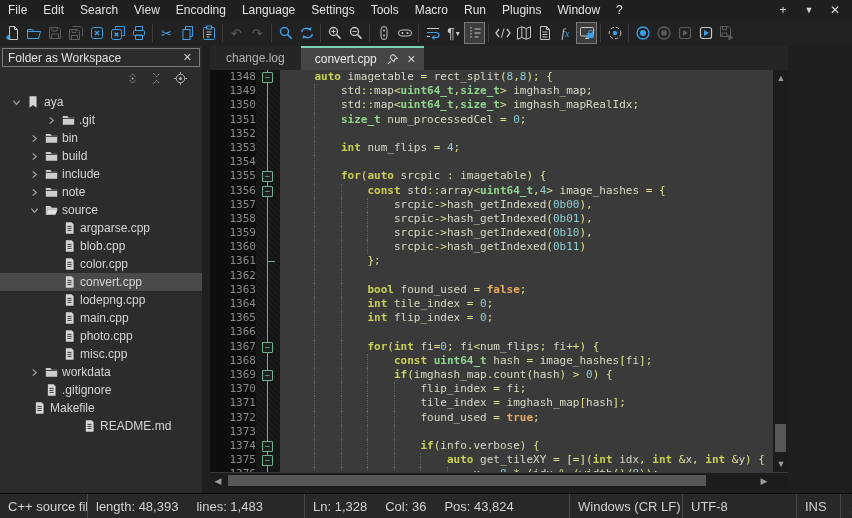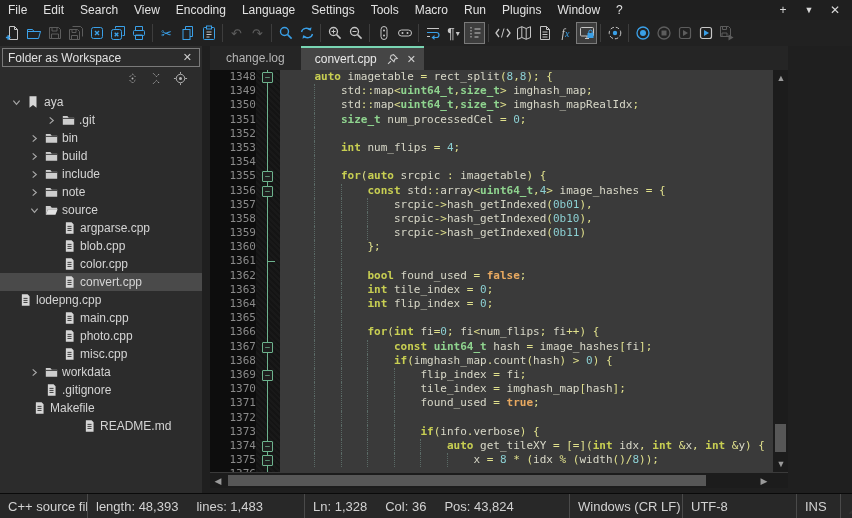--- a/index.html
+++ b/index.html
@@ -478,21 +478,21 @@
           <div class="tree-row selected" style="padding-left: 44px;">
             <span class="chev-slot"></span>
             <span class="tree-icon">
               <svg width="13" height="14" viewBox="0 0 16 16">
                 <path d="M3.5 1h7l2.5 2.5V15h-9.5z" fill="#d6d6d6"></path>
                 <path d="M5.5 6h5M5.5 8.5h5M5.5 11h5" stroke="#2c2c2c" stroke-width="1.1"></path>
               </svg>
             </span>
             <span class="tree-label">convert.cpp</span>
           </div>
-          <div class="tree-row" style="">
+          <div class="tree-row" style="padding-left: 44px;">
             <span class="chev-slot"></span>
             <span class="tree-icon">
               <svg width="13" height="14" viewBox="0 0 16 16">
                 <path d="M3.5 1h7l2.5 2.5V15h-9.5z" fill="#d6d6d6"></path>
                 <path d="M5.5 6h5M5.5 8.5h5M5.5 11h5" stroke="#2c2c2c" stroke-width="1.1"></path>
               </svg>
             </span>
             <span class="tree-label">lodepng.cpp</span>
           </div>
           <div class="tree-row" style="padding-left: 44px;">
@@ -671,20 +671,21 @@
         <div id="codepane">
             <div class="code-line"><span class="g g0"></span><span class="tok-k">auto</span><span class="tok-d"> imagetable </span><span class="tok-o">=</span><span class="tok-d"> rect_split</span><span class="tok-o">(</span><span class="tok-n">8</span><span class="tok-o">,</span><span class="tok-n">8</span><span class="tok-o">);</span><span class="tok-d"> </span><span class="tok-o">{</span></div>
             <div class="code-line"><span class="g g0"></span><span class="g"></span><span class="tok-d">std</span><span class="tok-o">::</span><span class="tok-d">map</span><span class="tok-o">&lt;</span><span class="tok-t">uint64_t</span><span class="tok-o">,</span><span class="tok-t">size_t</span><span class="tok-o">&gt;</span><span class="tok-d"> imghash_map</span><span class="tok-o">;</span></div>
             <div class="code-line"><span class="g g0"></span><span class="g"></span><span class="tok-d">std</span><span class="tok-o">::</span><span class="tok-d">map</span><span class="tok-o">&lt;</span><span class="tok-t">uint64_t</span><span class="tok-o">,</span><span class="tok-t">size_t</span><span class="tok-o">&gt;</span><span class="tok-d"> imghash_mapRealIdx</span><span class="tok-o">;</span></div>
             <div class="code-line"><span class="g g0"></span><span class="g"></span><span class="tok-t">size_t</span><span class="tok-d"> num_processedCel </span><span class="tok-o">=</span><span class="tok-d"> </span><span class="tok-n">0</span><span class="tok-o">;</span></div>
             <div class="code-line"><span class="g g0"></span><span class="g"></span></div>
             <div class="code-line"><span class="g g0"></span><span class="g"></span><span class="tok-k">int</span><span class="tok-d"> num_flips </span><span class="tok-o">=</span><span class="tok-d"> </span><span class="tok-n">4</span><span class="tok-o">;</span></div>
             <div class="code-line"><span class="g g0"></span><span class="g"></span></div>
             <div class="code-line"><span class="g g0"></span><span class="g"></span><span class="tok-k">for</span><span class="tok-o">(</span><span class="tok-k">auto</span><span class="tok-d"> srcpic </span><span class="tok-o">:</span><span class="tok-d"> imagetable</span><span class="tok-o">)</span><span class="tok-d"> </span><span class="tok-o">{</span></div>
             <div class="code-line"><span class="g g0"></span><span class="g"></span><span class="g"></span><span class="tok-k">const</span><span class="tok-d"> std</span><span class="tok-o">::</span><span class="tok-d">array</span><span class="tok-o">&lt;</span><span class="tok-t">uint64_t</span><span class="tok-o">,</span><span class="tok-n">4</span><span class="tok-o">&gt;</span><span class="tok-d"> image_hashes </span><span class="tok-o">=</span><span class="tok-d"> </span><span class="tok-o">{</span></div>
+            <div class="code-line"><span class="g g0"></span><span class="g"></span><span class="g"></span><span class="g"></span><span class="tok-d">srcpic</span><span class="tok-o">-&gt;</span><span class="tok-d">hash_getIndexed</span><span class="tok-o">(</span><span class="tok-n">0b00</span><span class="tok-o">),</span></div>
             <div class="code-line"><span class="g g0"></span><span class="g"></span><span class="g"></span><span class="g"></span><span class="tok-d">srcpic</span><span class="tok-o">-&gt;</span><span class="tok-d">hash_getIndexed</span><span class="tok-o">(</span><span class="tok-n">0b01</span><span class="tok-o">),</span></div>
             <div class="code-line"><span class="g g0"></span><span class="g"></span><span class="g"></span><span class="g"></span><span class="tok-d">srcpic</span><span class="tok-o">-&gt;</span><span class="tok-d">hash_getIndexed</span><span class="tok-o">(</span><span class="tok-n">0b10</span><span class="tok-o">),</span></div>
             <div class="code-line"><span class="g g0"></span><span class="g"></span><span class="g"></span><span class="g"></span><span class="tok-d">srcpic</span><span class="tok-o">-&gt;</span><span class="tok-d">hash_getIndexed</span><span class="tok-o">(</span><span class="tok-n">0b11</span><span class="tok-o">)</span></div>
             <div class="code-line"><span class="g g0"></span><span class="g"></span><span class="g"></span><span class="tok-o">};</span></div>
             <div class="code-line"><span class="g g0"></span><span class="g"></span><span class="g"></span></div>
             <div class="code-line"><span class="g g0"></span><span class="g"></span><span class="g"></span><span class="tok-k">bool</span><span class="tok-d"> found_used </span><span class="tok-o">=</span><span class="tok-d"> </span><span class="tok-b">false</span><span class="tok-o">;</span></div>
             <div class="code-line"><span class="g g0"></span><span class="g"></span><span class="g"></span><span class="tok-k">int</span><span class="tok-d"> tile_index </span><span class="tok-o">=</span><span class="tok-d"> </span><span class="tok-n">0</span><span class="tok-o">;</span></div>
             <div class="code-line"><span class="g g0"></span><span class="g"></span><span class="g"></span><span class="tok-k">int</span><span class="tok-d"> flip_index </span><span class="tok-o">=</span><span class="tok-d"> </span><span class="tok-n">0</span><span class="tok-o">;</span></div>
             <div class="code-line"><span class="g g0"></span><span class="g"></span><span class="g"></span></div>
             <div class="code-line"><span class="g g0"></span><span class="g"></span><span class="g"></span><span class="tok-k">for</span><span class="tok-o">(</span><span class="tok-k">int</span><span class="tok-d"> fi</span><span class="tok-o">=</span><span class="tok-n">0</span><span class="tok-o">;</span><span class="tok-d"> fi</span><span class="tok-o">&lt;</span><span class="tok-d">num_flips</span><span class="tok-o">;</span><span class="tok-d"> fi</span><span class="tok-o">++)</span><span class="tok-d"> </span><span class="tok-o">{</span></div>

